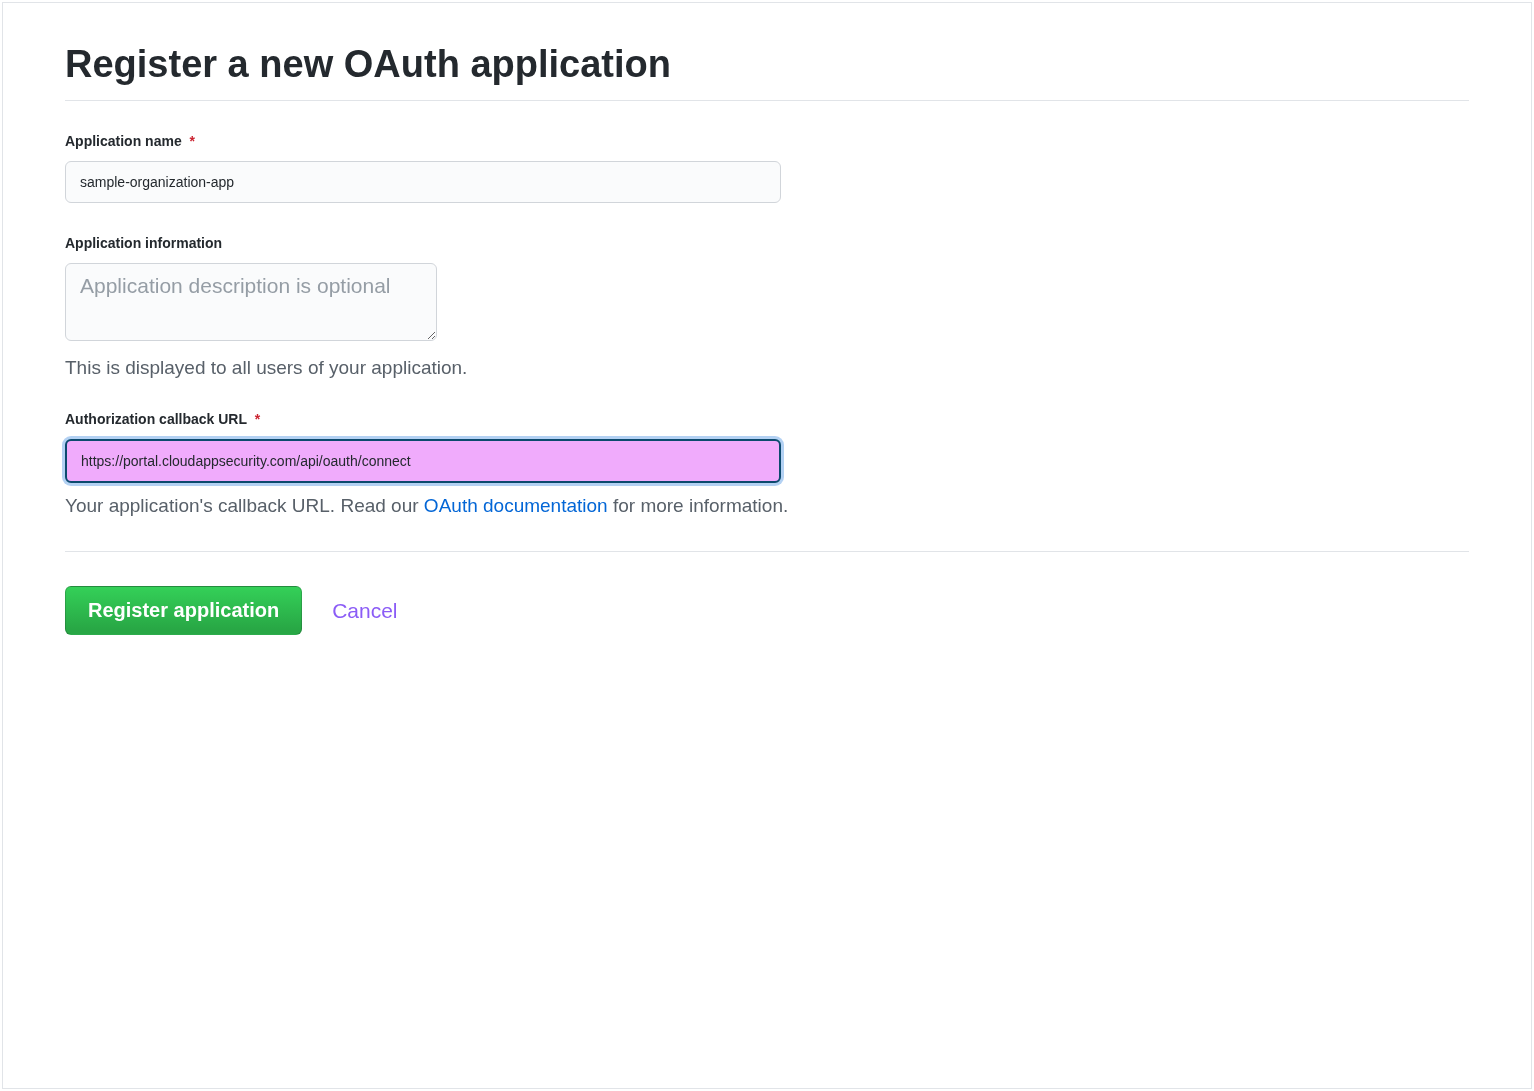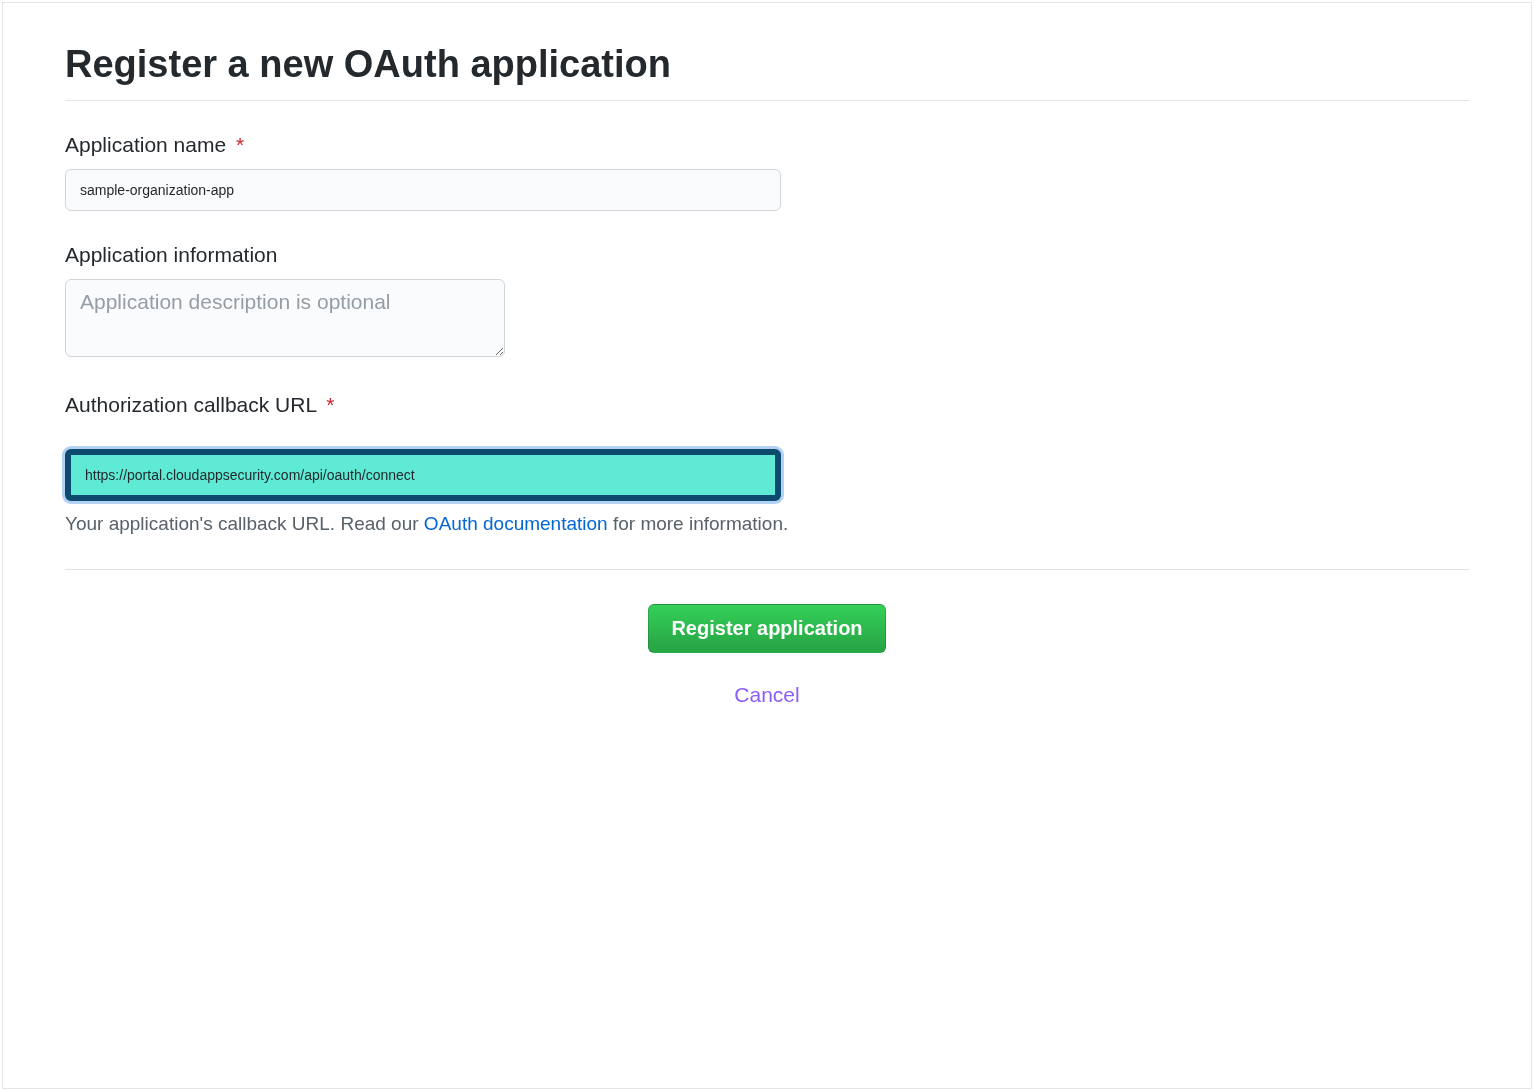--- a/index.html
+++ b/index.html
@@ -25,49 +25,48 @@
       color: #24292e;
       margin-bottom: 20px;
       padding-bottom: 14px;
       border-bottom: 1px solid #e1e4e8;
     }
     .form-group {
       margin-top: 32px;
     }
     .form-label {
       display: block;
-      font-size: 21px;
-      font-weight: 400;
+      font-size: 14px;
+      font-weight: 700;
       color: #24292e;
       margin-bottom: 12px;
     }
     .required-star {
       color: #cb2431;
       margin-left: 4px;
     }
     .text-input {
       width: 716px;
       max-width: 100%;
       padding: 12px 14px;
       font-size: 14px;
       background: #fafbfc;
       border: 1px solid #d1d5da;
       border-radius: 6px;
       color: #24292e;
       outline: none;
       font-family: inherit;
     }
     .text-input.focused {
-      background: #5eead4;
-      border: 6px solid #0c4a6e;
+      background: #f0abfc;
+      border: 2px solid #0c4a6e;
       box-shadow: 0 0 0 3px rgba(3,102,214,0.3);
-      margin-top: 20px;
     }
     .textarea-input {
-      width: 440px;
+      width: 372px;
       max-width: 100%;
       height: 78px;
       padding: 10px 14px;
       font-size: 21px;
       background: #fafbfc;
       border: 1px solid #d1d5da;
       border-radius: 6px;
       color: #6d28d9;
       outline: none;
       resize: both;
@@ -86,21 +85,20 @@
       text-decoration: none;
       cursor: pointer;
     }
     .button-row {
       margin-top: 34px;
       padding-top: 34px;
       border-top: 1px solid #e1e4e8;
       display: flex;
       align-items: center;
       gap: 30px;
-      flex-direction: column;
     }
     .btn-primary {
       background: linear-gradient(180deg, #34d058 0%, #28a745 90%);
       color: #fff;
       border: 1px solid rgba(27,31,35,0.2);
       border-radius: 6px;
       padding: 12px 22px;
       font-size: 20px;
       font-weight: 600;
       cursor: pointer;
@@ -129,20 +127,21 @@
     </label>
     <input type="text" class="text-input" value="sample-organization-app" style="">
   </div>
 
 
   <div class="form-group">
     <label class="form-label">
       <span>Application information</span>
     </label>
     <textarea class="textarea-input" placeholder="Application description is optional" style=""></textarea>
+    <p class="help-text">This is displayed to all users of your application.</p>
   </div>
 
   <div class="form-group">
     <label class="form-label">
       <span>Authorization callback URL</span>
       <span class="required-star">*</span>
     </label>
     <input type="text" class="text-input focused" value="https://portal.cloudappsecurity.com/api/oauth/connect" style="">
     <p class="help-text">
       <span>Your application's callback URL. Read our </span><a class="link">OAuth documentation</a><span> for more information.</span>

